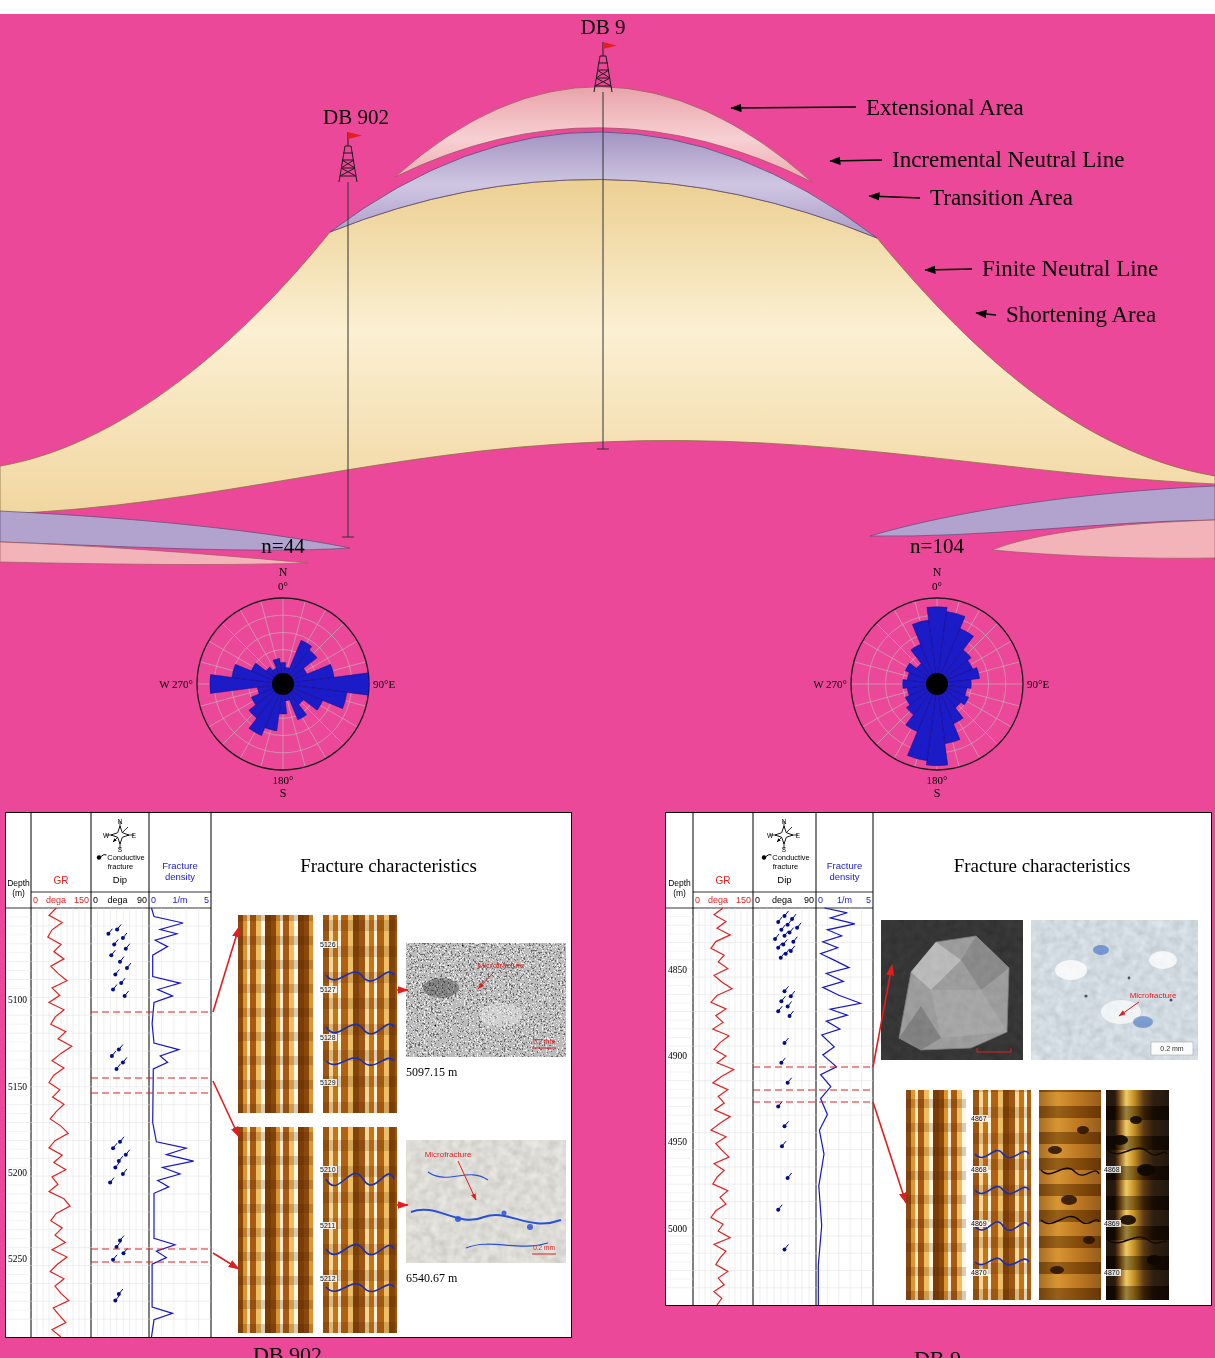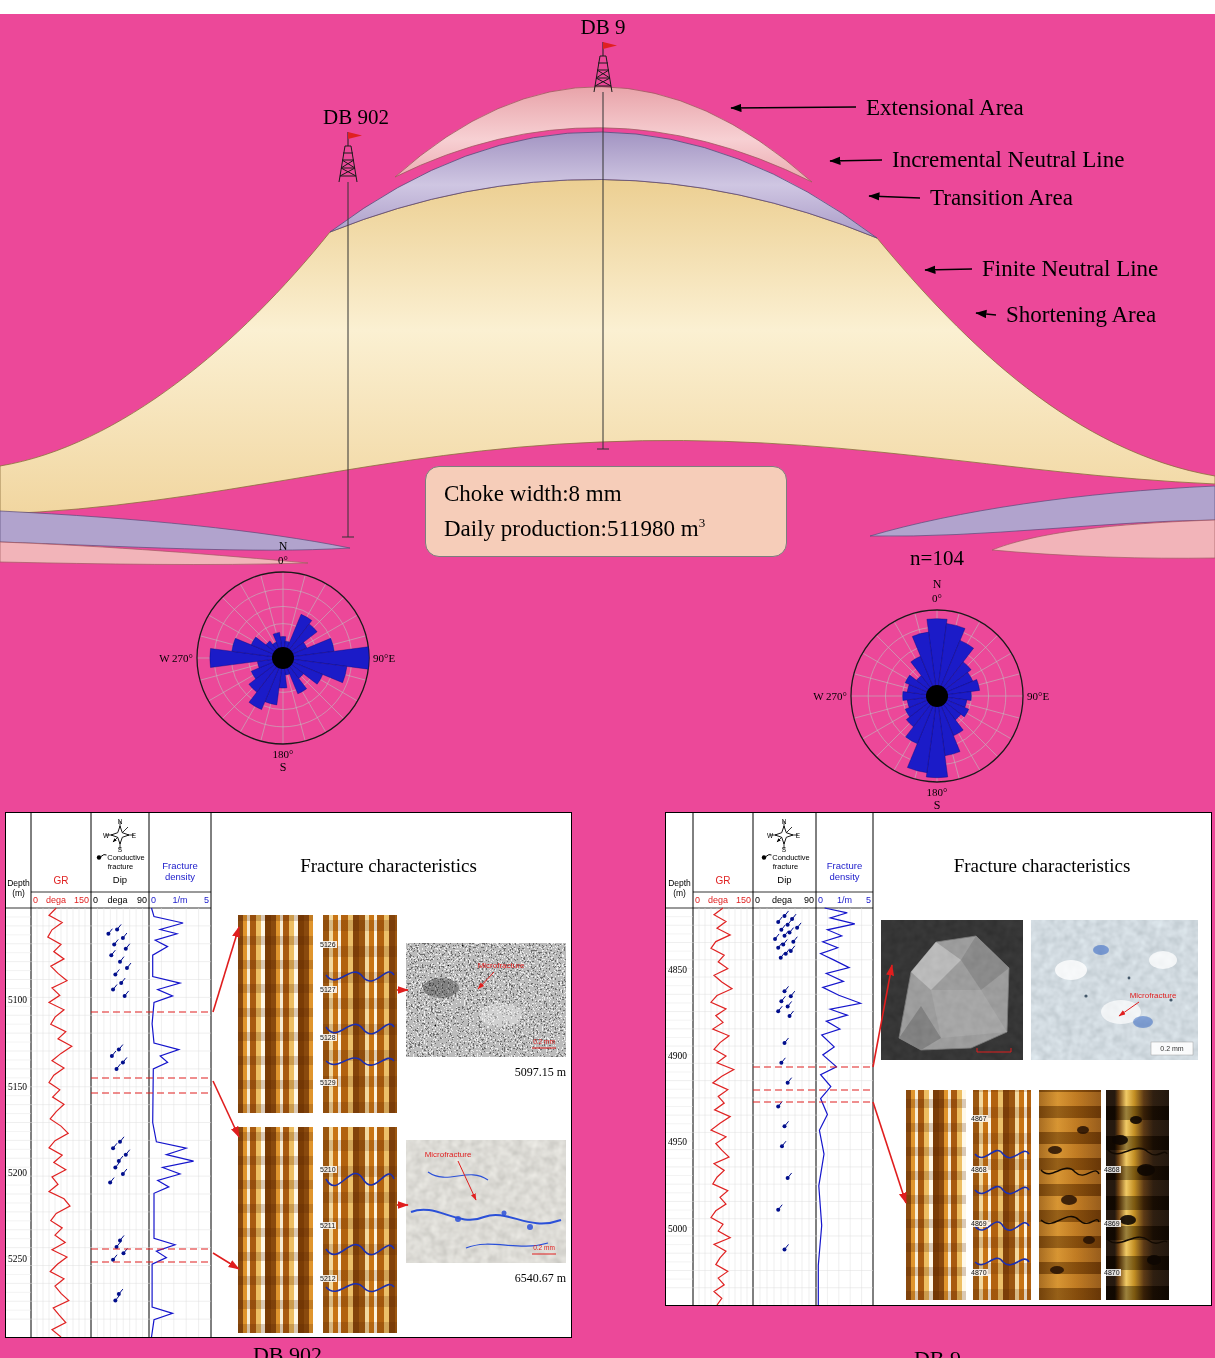--- a/index.html
+++ b/index.html
@@ -38,21 +38,21 @@
     linear-gradient(90deg,#1a0d02 0%,#1a0d02 14%,#6a3a06 20%,#f0c85e 32%,#c08918 45%,#55300a 60%,#241304 75%,#170c02 100%);}
   .strip-ov{position:absolute;left:0;top:0;}
   .sinB{fill:none;stroke:#1c2fb0;stroke-width:1.6;}
   .sinK{fill:none;stroke:#120a02;stroke-width:1.4;}
   .vein{fill:none;stroke:#2b50d8;stroke-width:2;}
   .vein.thin{stroke-width:1.2;}
   .veinDot{fill:#2b50d8;opacity:.85;}
   .redNote{fill:#e01e1e;font-size:8px;font-family:"Liberation Sans",sans-serif;}
   .redNote.sm{font-size:6.5px;}
   .redLn{stroke:#e01e1e;stroke-width:1;fill:none;}
-  .ts-cap{text-align:right;font:12px "Liberation Serif",serif;margin-top:4px;color:#000;}
+  .ts-cap{text-align:left;font:12px "Liberation Serif",serif;margin-top:4px;color:#000;}
   .panel-caption{position:absolute;text-align:center;font:22px "Liberation Serif",serif;z-index:2;color:#000;}
   .fmi-label{position:absolute;z-index:7;font:7px "Liberation Sans",sans-serif;background:rgba(255,255,255,.85);color:#111;line-height:1;padding:0 1px;}
 </style>
 </head>
 <body>
 
 <div id="canvas">
 
   <svg id="fold" width="1215" height="560" style="position:absolute;left:0;top:0;z-index:1">
     <defs>
@@ -139,26 +139,23 @@
     <line x1="882" y1="146" x2="830" y2="147" stroke="#000" stroke-width="1.4" marker-end="url(#arrB)"></line>
     <text class="foldTxt" x="892" y="153">Incremental Neutral  Line</text>
     <line x1="920" y1="184" x2="869" y2="182" stroke="#000" stroke-width="1.4" marker-end="url(#arrB)"></line>
     <text class="foldTxt" x="930" y="191">Transition  Area</text>
     <line x1="972" y1="255" x2="925" y2="256" stroke="#000" stroke-width="1.4" marker-end="url(#arrB)"></line>
     <text class="foldTxt" x="982" y="262">Finite Neutral  Line</text>
     <line x1="996" y1="301" x2="976" y2="299" stroke="#000" stroke-width="1.4" marker-end="url(#arrB)"></line>
     <text class="foldTxt" x="1006" y="308">Shortening Area</text>
   </svg>
 
-  <div class="info-box">
-    <div>Choke width:8 mm</div>
-    <div><span>Daily production:511980 m</span><sup>3</sup></div>
-  </div>
 
   <div class="rose-wrap" style="left:153px;top:520px;width:260px">
+    <div class="rose-title">n=44</div>
     <svg class="rose-svg" width="260" height="256" viewBox="0 0 260 256">
       <g class="rose-plot">
           <line x1="130" y1="38" x2="130" y2="210" stroke="#bdbdbd" stroke-width="0.6"></line>
           <line x1="152.25843787881678" y1="40.93037893914013" x2="107.74156212118325" y2="207.0696210608599" stroke="#bdbdbd" stroke-width="0.6"></line>
           <line x1="173" y1="49.52181527453827" x2="87" y2="198.47818472546172" stroke="#bdbdbd" stroke-width="0.6"></line>
           <line x1="190.81118318204307" y1="63.18881681795691" x2="69.18881681795692" y2="184.8111831820431" stroke="#bdbdbd" stroke-width="0.6"></line>
           <line x1="204.47818472546172" y1="81" x2="55.5218152745383" y2="167.00000000000003" stroke="#bdbdbd" stroke-width="0.6"></line>
           <line x1="213.06962106085987" y1="101.74156212118322" x2="46.93037893914013" y2="146.25843787881678" stroke="#bdbdbd" stroke-width="0.6"></line>
           <line x1="216" y1="124" x2="44" y2="124.00000000000001" stroke="#bdbdbd" stroke-width="0.6"></line>
           <line x1="213.06962106085987" y1="146.25843787881678" x2="46.93037893914014" y2="101.74156212118318" stroke="#bdbdbd" stroke-width="0.6"></line>
@@ -199,21 +196,21 @@
         </g>
       <text x="130" y="16" text-anchor="middle" font-size="12">N</text>
       <text x="130" y="30" text-anchor="middle" font-size="11">0°</text>
       <text x="220" y="128" font-size="11">90°E</text>
       <text x="130" y="224" text-anchor="middle" font-size="11">180°</text>
       <text x="130" y="237" text-anchor="middle" font-size="12">S</text>
       <text x="40" y="128" text-anchor="end" font-size="11">W 270°</text>
     </svg>
   </div>
 
-  <div class="rose-wrap" style="left:807px;top:532px;width:260px">
+  <div class="rose-wrap" style="left:807px;top:520px;width:260px">
     <div class="rose-title">n=104</div>
     <svg class="rose-svg" width="260" height="256" viewBox="0 0 260 256">
       <g class="rose-plot">
           <line x1="130" y1="38" x2="130" y2="210" stroke="#bdbdbd" stroke-width="0.6"></line>
           <line x1="152.25843787881678" y1="40.93037893914013" x2="107.74156212118325" y2="207.0696210608599" stroke="#bdbdbd" stroke-width="0.6"></line>
           <line x1="173" y1="49.52181527453827" x2="87" y2="198.47818472546172" stroke="#bdbdbd" stroke-width="0.6"></line>
           <line x1="190.81118318204307" y1="63.18881681795691" x2="69.18881681795692" y2="184.8111831820431" stroke="#bdbdbd" stroke-width="0.6"></line>
           <line x1="204.47818472546172" y1="81" x2="55.5218152745383" y2="167.00000000000003" stroke="#bdbdbd" stroke-width="0.6"></line>
           <line x1="213.06962106085987" y1="101.74156212118322" x2="46.93037893914013" y2="146.25843787881678" stroke="#bdbdbd" stroke-width="0.6"></line>
           <line x1="216" y1="124" x2="44" y2="124.00000000000001" stroke="#bdbdbd" stroke-width="0.6"></line>

